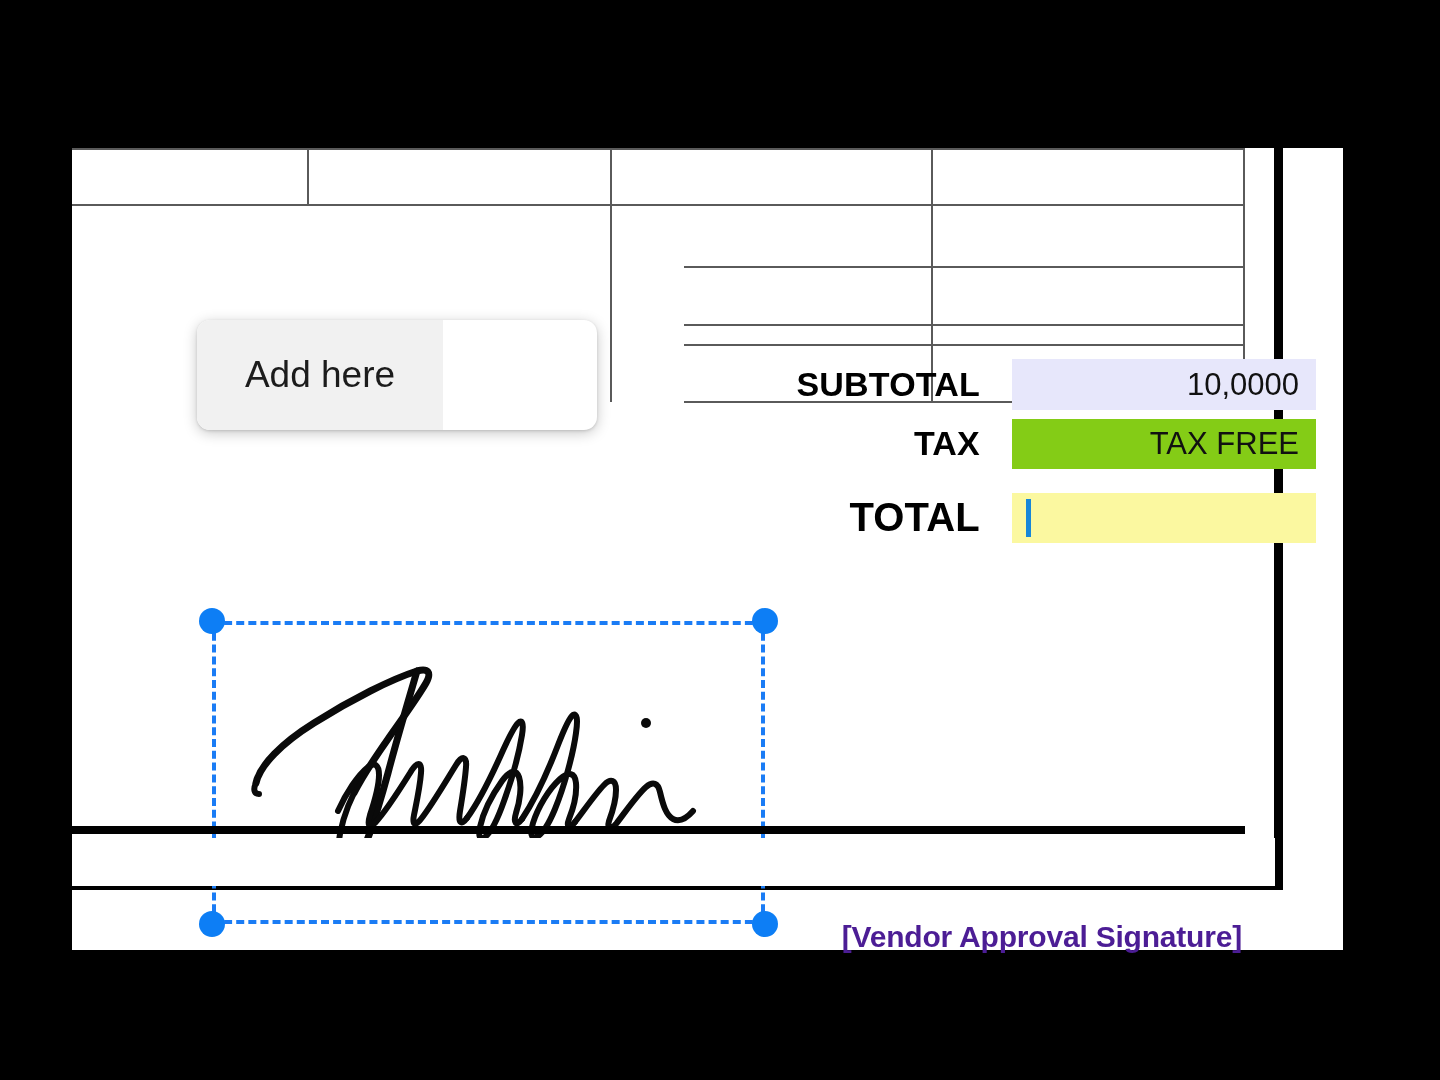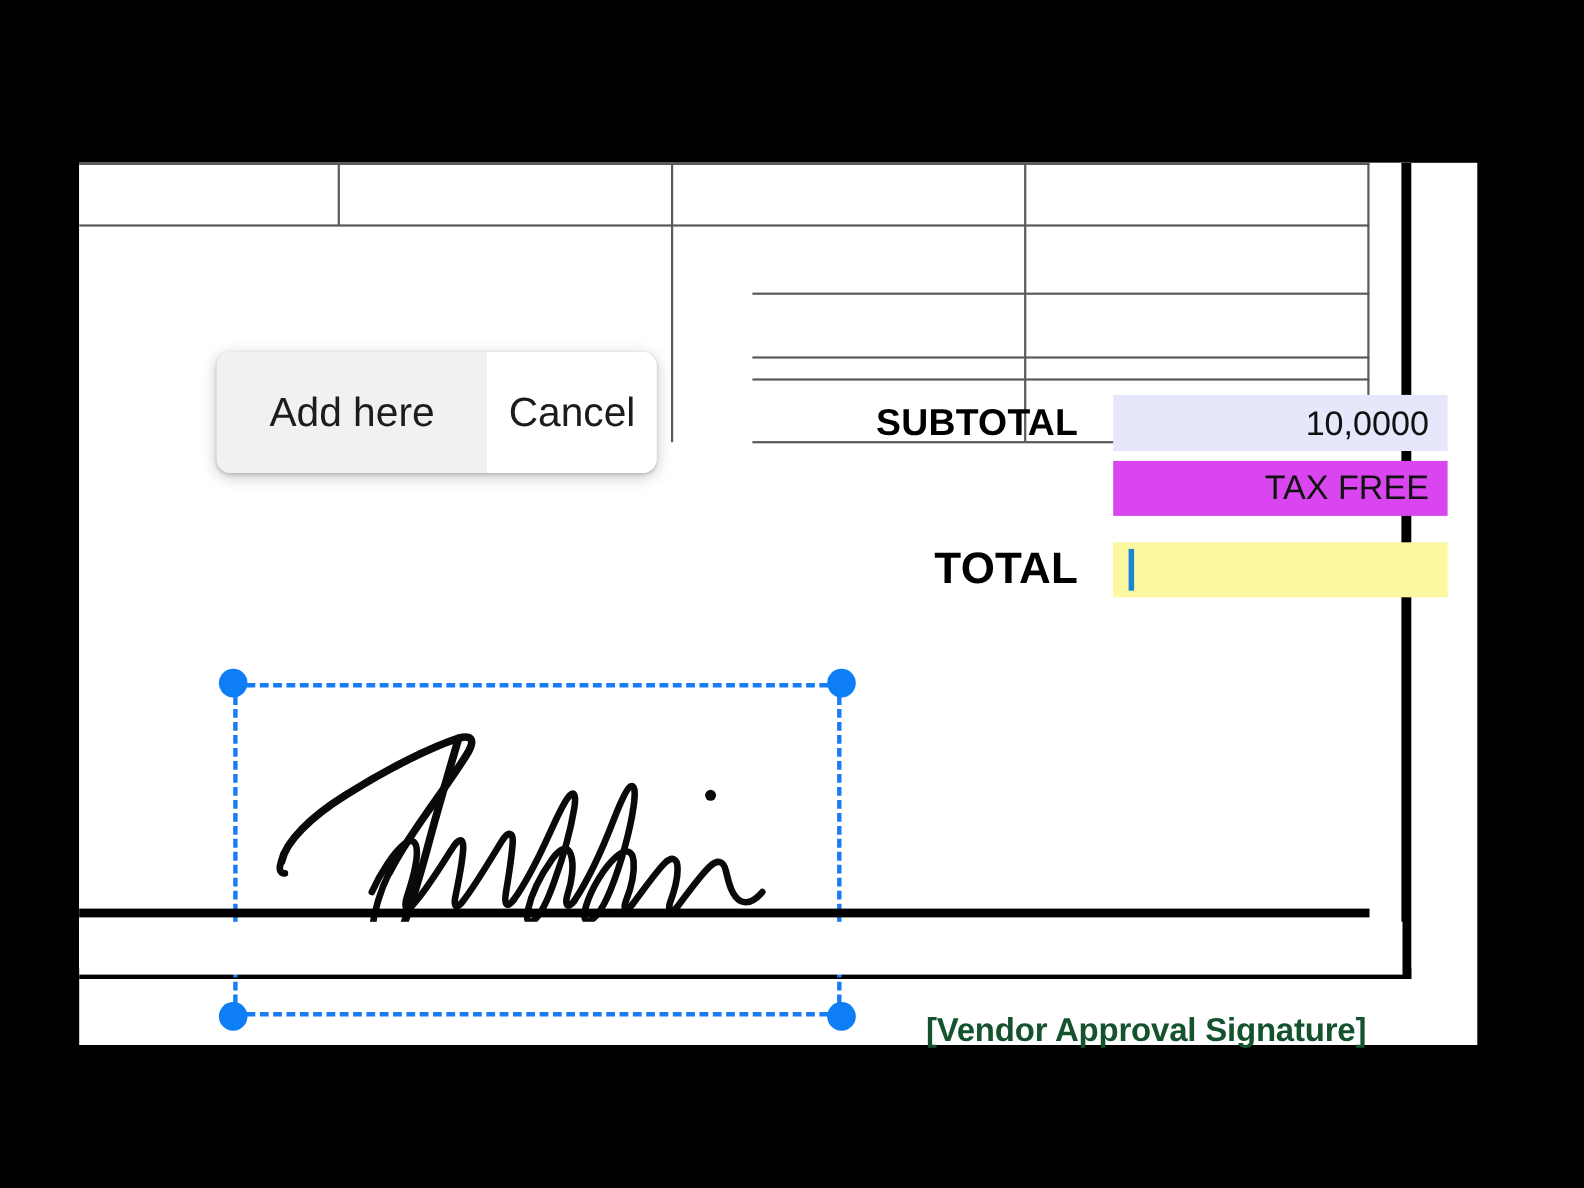--- a/index.html
+++ b/index.html
@@ -74,21 +74,21 @@
     display: flex;
     align-items: center;
     justify-content: flex-end;
     padding-right: 17px;
     box-sizing: border-box;
     color: #111111;
   }
   #subtotal-label { left: 612px; top: 208px; width: 316px; height: 57px; font-size: 34px; }
   #subtotal-value { left: 940px; top: 211px; width: 304px; height: 51px; font-size: 31px; background: #e7e7fb; }
   #tax-label      { left: 612px; top: 267px; width: 316px; height: 57px; font-size: 34px; }
-  #tax-value      { left: 940px; top: 271px; width: 304px; height: 50px; font-size: 31px; background: #d946ef; }
+  #tax-value      { left: 940px; top: 271px; width: 304px; height: 50px; font-size: 31px; background: #84cc16; }
   #total-label    { left: 612px; top: 341px; width: 316px; height: 56px; font-size: 40px; }
   #total-value    { left: 940px; top: 345px; width: 304px; height: 50px; background: #fbf8a0;
                     justify-content: flex-start; padding-left: 14px; }
 
   
   #total-caret {
     width: 5px;
     height: 38px;
     background: #1787d8;
   }
@@ -165,21 +165,21 @@
 
   
   #vendor-approval-caption {
     position: absolute;
     left: 680px;
     top: 772px;
     width: 490px;
     text-align: right;
     font-size: 30px;
     font-weight: bold;
-    color: #14532d;
+    color: #4c1d95;
     letter-spacing: -0.2px;
   }
   #signature-rule {
     position: absolute;
     left: 72px;
     top: 826px;
     width: 1173px;
     height: 8px;
     background: #000000;
   }
@@ -212,20 +212,21 @@
 
     <div class="tbl-line-v" style="left:235px;  top:0px;  height:57px;"></div>
     <div class="tbl-line-v" style="left:538px;  top:0px;  height:254px;"></div>
     <div class="tbl-line-v" style="left:859px;  top:0px;  height:254px;"></div>
     <div class="tbl-line-v" style="left:1171px; top:0px;  height:254px;"></div>
   </div>
 
   <div class="cell-label" id="subtotal-label">SUBTOTAL</div>
   <div class="cell-value" id="subtotal-value">10,0000</div>
 
+  <div class="cell-label" id="tax-label">TAX</div>
   <div class="cell-value" id="tax-value">TAX FREE</div>
 
   <div class="cell-label" id="total-label">TOTAL</div>
   <div class="cell-value" id="total-value">
     <div id="total-caret"></div>
   </div>
 
   <div id="signature-selection">
     <div id="selection-border"></div>
 
@@ -270,14 +271,13 @@
   <div id="vendor-approval-caption">[Vendor Approval Signature]</div>
 
 </div>
 
 <div id="signature-rule"></div>
 
 <div id="footer-band"></div>
 
 <div id="signature-popup">
   <div id="add-here-button">Add here</div>
-  <div id="cancel-button">Cancel</div>
 </div>
 
 </body></html>

